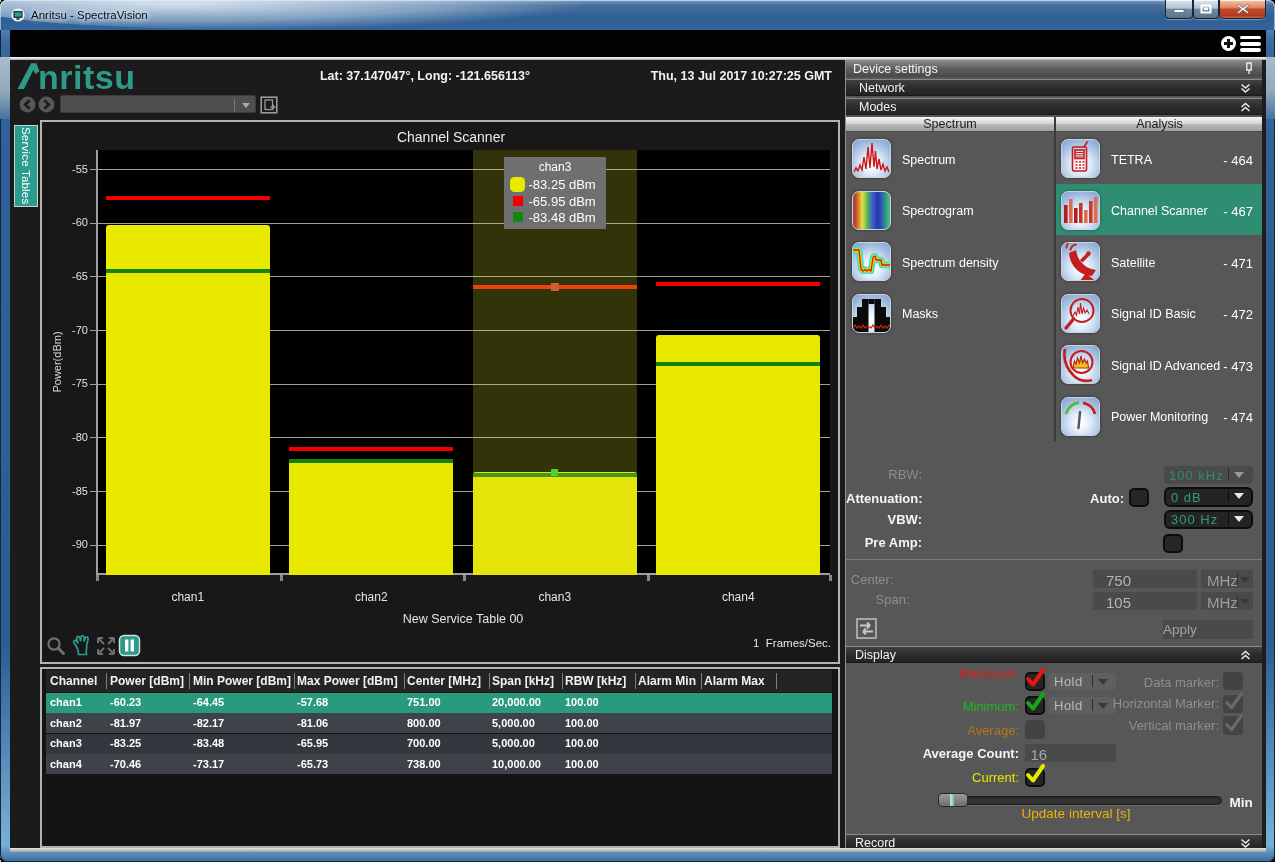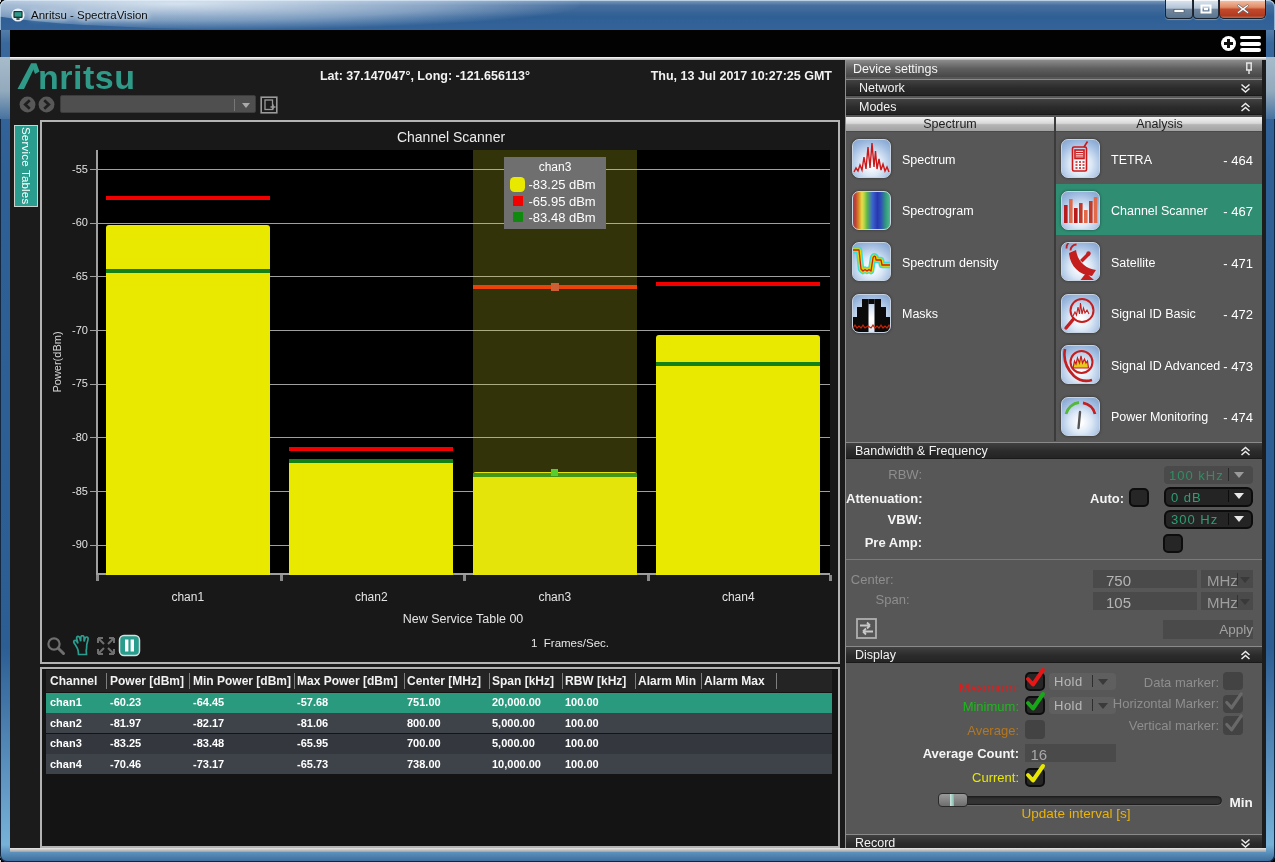--- a/index.html
+++ b/index.html
@@ -85,21 +85,21 @@
   .grline { position:absolute; width:164px; height:4px; background:#148114; }
   #highlight { position:absolute; left:376.75px; top:0; width:164px; height:425px; background:rgba(212,212,40,0.24); }
   .xlab { position:absolute; width:164px; text-align:center; font-size:12px; color:#e4e4e4; top:468px; }
   #xtitle { position:absolute; left:54px; top:490px; width:734px; text-align:center; font-size:12.5px; color:#e4e4e4; }
   #ytitle { position:absolute; left:-20px; top:234px; width:70px; text-align:center; font-size:11px; color:#d6d6d6;
     transform:rotate(-90deg); transform-origin:center; }
   #tooltip { position:absolute; left:408px; top:7px; width:102px; height:72px; background:#6f6f6f; }
   #tooltip .t { position:absolute; top:3px; left:0; width:100%; text-align:center; font-size:12px; color:#fff; }
   #tooltip .sw { position:absolute; }
   #tooltip .v { position:absolute; left:24.5px; font-size:13px; color:#fff; }
-  #frames { position:absolute; left:489px; top:515px; width:300px; font-size:11.5px; color:#e8e8e8; }
+  #frames { position:absolute; left:489px; top:515px; width:300px; text-align:right; font-size:11.5px; color:#e8e8e8; }
   .toolico { position:absolute; }
 
   
   #tablebox { position:absolute; left:40px; top:667px; width:800px; height:181px; background:#141414;
     border:2px solid #b3b3b3; }
   #thead { position:absolute; left:4px; top:1px; width:786px; height:22px; background:#242424; }
   #thead .h { position:absolute; top:4px; font-size:12px; font-weight:bold; color:#f2f2f2; white-space:nowrap; }
   #thead .s { position:absolute; top:3px; width:1px; height:16px; background:#7e7e7e; }
   .trow { position:absolute; left:4px; width:786px; height:20px; }
   .trow .c { position:absolute; top:3.5px; font-size:11px; font-weight:bold; color:#fff; white-space:nowrap; }
@@ -471,26 +471,20 @@
     <div class="mlab" style="left:265px;top:247px">Signal ID Basic</div>
     <div class="mlab" style="left:265px;top:298.5px">Signal ID Advanced</div>
     <div class="mlab" style="left:265px;top:350px">Power Monitoring</div>
     <div class="mnum" style="left:347px;top:92.5px">- 464</div>
     <div class="mnum" style="left:347px;top:144px">- 467</div>
     <div class="mnum" style="left:347px;top:195.5px">- 471</div>
     <div class="mnum" style="left:347px;top:247px">- 472</div>
     <div class="mnum" style="left:347px;top:298.5px">- 473</div>
     <div class="mnum" style="left:347px;top:350px">- 474</div>
 
-    <div class="cbar" style="top:382px">
-        <div class="txt" style="left:9px">Bandwidth &amp; Frequency</div>
-      <svg class="chev" width="11" height="11" viewBox="0 0 11 11">
-          <path d="M1.5,5 L5.5,1.5 L9.5,5 M1.5,9 L5.5,5.5 L9.5,9" stroke="#ececec" stroke-width="1.5" fill="none"></path>
-        </svg>
-    </div>
     <div class="plabel gray" style="left:0;width:76px;top:406.5px">RBW:</div>
     <div class="plabel bold" style="left:0;width:76px;top:431px">Attenuation:</div>
     <div class="plabel bold" style="left:0;width:76px;top:452px">VBW:</div>
     <div class="plabel bold" style="left:0;width:76px;top:475px">Pre Amp:</div>
     <div class="plabel bold" style="left:190px;width:88px;top:431px">Auto:</div>
     <div class="cb" style="left:283px;top:428px"></div>
     <div class="dd" style="left:318px;top:406px;width:89px;height:17.5px">
       <span class="ddtxt dgreen" style="top:1.5px">100 kHz</span>
       <div class="ddsep" style="left:64px;top:2px;height:13px;background:#2a2a2a"></div>
       <div class="tri-g" style="left:70px;top:6px"></div>
@@ -523,29 +517,29 @@
     <div class="tbox" style="left:355px;top:532px;width:52px;height:18px">
         <span style="left:6px;color:#9e9e9e">MHz</span>
       <div class="ddsep" style="left:36px;top:3px;height:12px;background:#333"></div>
         <div class="tri-d" style="left:39px;top:6.5px"></div>
       </div>
     <svg class="abs" style="left:10px;top:558px" width="21" height="21" viewBox="0 0 21 21">
       <rect x="1" y="1" width="19" height="19" fill="none" stroke="#b0b0b0" stroke-width="1.8"></rect>
       <path d="M4,7.5 H14 M14,7.5 L11,4.5 M14,7.5 L11,10.5" stroke="#c8c8c8" stroke-width="1.8" fill="none"></path>
       <path d="M17,13.5 H7 M7,13.5 L10,10.5 M7,13.5 L10,16.5" stroke="#c8c8c8" stroke-width="1.8" fill="none"></path>
     </svg>
-    <div class="abs" style="left:317px;top:559.5px;width:90px;height:19px;background:#4a4a4a;text-align:right;font-size:13.5px;color:#a2a2a2;line-height:19px">Apply</div>
+    <div class="abs" style="left:317px;top:559.5px;width:90px;height:19px;background:#4a4a4a;text-align:left;font-size:13.5px;color:#a2a2a2;line-height:19px">Apply</div>
 
     <div class="cbar" style="top:586px">
         <div class="txt" style="left:9px">Display</div>
       <svg class="chev" width="11" height="11" viewBox="0 0 11 11">
           <path d="M1.5,5 L5.5,1.5 L9.5,5 M1.5,9 L5.5,5.5 L9.5,9" stroke="#ececec" stroke-width="1.5" fill="none"></path>
         </svg>
     </div>
-    <div class="plabel" style="left:0;width:173px;top:620px;color:#e01c1c">Maximum:</div>
+    <div class="plabel" style="left:0;width:173px;top:606px;color:#e01c1c">Maximum:</div>
     <div class="plabel" style="left:0;width:173px;top:638.5px;color:#1cb81c">Minimum:</div>
     <div class="plabel" style="left:0;width:173px;top:662.5px;color:#b5761f">Average:</div>
     <div class="plabel bold" style="left:0;width:173px;top:686px">Average Count:</div>
     <div class="plabel" style="left:0;width:173px;top:710px;color:#e8e800">Current:</div>
     <div class="cb" style="left:178.5px;top:611.5px"></div>
     <div class="cb" style="left:178.5px;top:635.5px"></div>
     <div class="cbd" style="left:178.5px;top:660px"></div>
     <div class="cb" style="left:178.5px;top:707.5px"></div>
     <svg class="abs" style="left:176px;top:605px" width="26" height="26" viewBox="0 0 26 26">
         <path d="M6,14 L11,19.5 L21,5" fill="none" stroke="#e81616" stroke-width="4" stroke-linecap="round" stroke-linejoin="round"></path>

